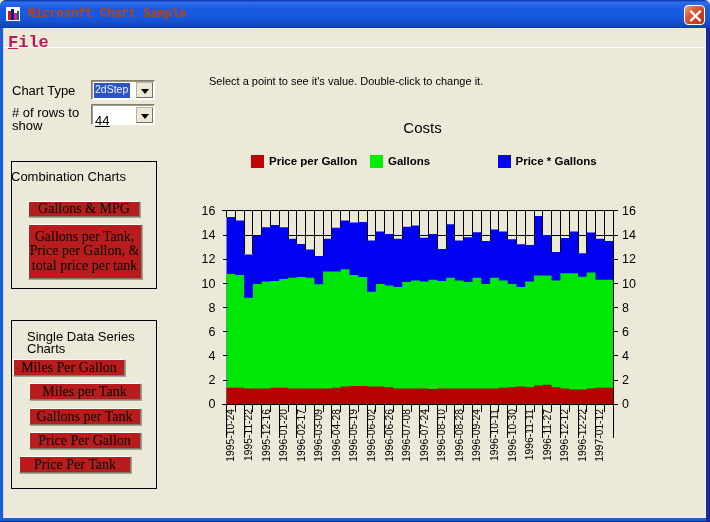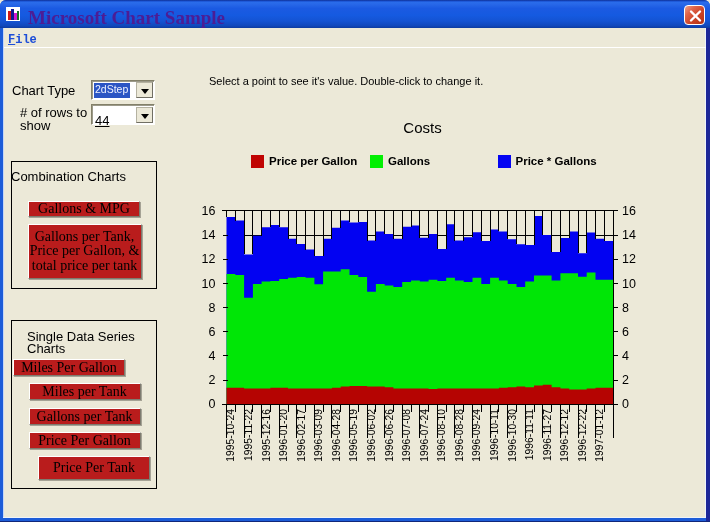--- a/index.html
+++ b/index.html
@@ -12,29 +12,29 @@
 .client { position:absolute; left:4px; top:28px; width:702px; height:490px; background:#ece9d8; }
 .edgeL { position:absolute; left:3px; top:28px; width:1px; height:490px; background:#f0f5ff; opacity:.8; }
 .edgeB { position:absolute; left:3px; top:517px; width:704px; height:1px; background:#f0f5ff; opacity:.8; }
 .darkbottom { position:absolute; left:0px; top:521px; width:710px; height:1px; background:#10277a; }
 .edgeR { position:absolute; left:706px; top:28px; width:4px; height:494px; background:#1c2798; }
 .edgeRw { position:absolute; left:705px; top:28px; width:1px; height:490px; background:#eef3fb; }
 
 .icon { position:absolute; left:6px; top:7px; width:14px; height:14px; background:#fff; }
 .icon div { position:absolute; bottom:1px; }
 
-.title { position:absolute; left:28px; top:7px; color:#4c1d95; font-family:Liberation Serif, serif;
-  font-weight:bold; font-size:19px; letter-spacing:0px; white-space:pre; }
+.title { position:absolute; left:28px; top:7px; color:#c2410c; font-family:Liberation Mono, monospace;
+  font-weight:bold; font-size:12px; letter-spacing:0px; white-space:pre; }
 
 .close { position:absolute; left:684px; top:5px; width:21px; height:20px; border:1px solid #fff; border-radius:4px;
   background:linear-gradient(135deg,#eda28b 0%,#e0654a 28%,#cc4427 60%,#b33113 100%); }
 .close svg { position:absolute; left:0; top:0; }
 
 .menubar { position:absolute; left:4px; top:28px; width:702px; height:20px; border-bottom:1px solid #fff; }
-.menufile { position:absolute; left:8px; top:33px; font-family:"Liberation Mono", monospace; font-size:12px; font-weight:bold; color:#1d4ed8; }
+.menufile { position:absolute; left:8px; top:33px; font-family:"Liberation Mono", monospace; font-size:17px; font-weight:bold; color:#be185d; }
 .menufile u { text-decoration:underline; }
 label, .lab { font-size:13px; color:#000; }
 
 .combo { position:absolute; left:91px; width:64px; height:20px; background:#fff;
   border-top:1px solid #838069; border-left:1px solid #838069; border-bottom:1px solid #fff; border-right:1px solid #fff;
   box-shadow:inset 1px 1px 0 #9c9a8a; }
 .cbtn { position:absolute; right:1px; top:1px; width:17px; height:16px; background:#ece9d8;
   border:1px solid #b5b2a1; border-bottom-color:#716f64; border-right-color:#716f64; }
 .cbtn:after { content:""; position:absolute; left:4px; top:6px; border:4.5px solid transparent; border-top:5px solid #000; }
 .groupbox { position:absolute; border:1px solid #000; }
@@ -66,38 +66,38 @@
     </svg>
   </div>
 <div class="menubar"></div>
 <div class="menufile"><u>F</u>ile</div>
 
 <div class="abs lab" style="left:12px;top:83px;">Chart Type</div>
 <div class="combo" style="top:80px;">
   <div style="position:absolute;left:2px;top:2px;width:36px;height:15px;background:#2b55c4;color:#eef2ff;font-size:10.5px;padding-left:1px;">2dStep</div>
   <div class="cbtn"></div>
 </div>
-<div class="abs lab" style="left:12px;top:107px;width:80px;line-height:12.5px;margin-left:8px;"># of rows to show</div>
+<div class="abs lab" style="left:12px;top:107px;width:80px;line-height:12.5px;"># of rows to show</div>
 <div class="combo" style="top:104px;height:21px;">
   <div style="position:absolute;left:3px;top:8px;color:#000;font-size:13px;text-decoration:underline;">44</div>
   <div class="cbtn" style="top:1.5px;"></div>
 </div>
 
 <div class="groupbox" style="left:11px;top:161px;width:146px;height:128px;"></div>
 <div class="abs lab" style="left:11px;top:169px;width:146px;text-align:left;">Combination Charts</div>
 <div class="btn" style="left:28px;top:201px;width:112px;height:16px;">Gallons &amp; MPG</div>
 <div class="btn" style="left:27.5px;top:224px;width:114px;height:55px;line-height:14.6px;">Gallons per Tank,<br>Price per Gallon, &amp;<br>total price per tank</div>
 
 <div class="groupbox" style="left:11px;top:320px;width:146px;height:169px;"></div>
 <div class="abs lab" style="left:27px;top:331px;width:120px;line-height:12.3px;">Single Data Series Charts</div>
 <div class="btn" style="left:13px;top:359px;width:112px;height:17px;">Miles Per Gallon</div>
 <div class="btn" style="left:28.5px;top:383px;width:112px;height:17px;">Miles per Tank</div>
 <div class="btn" style="left:28.5px;top:408px;width:112px;height:17px;">Gallons per Tank</div>
 <div class="btn" style="left:28.5px;top:432px;width:112px;height:17px;">Price Per Gallon</div>
-<div class="btn" style="left:38px;top:456px;width:112px;height:24px;">Price Per Tank</div>
+<div class="btn" style="left:19px;top:456px;width:112px;height:17px;">Price Per Tank</div>
 
 <div class="abs lab" style="left:209px;top:75px;font-size:11px;">Select a point to see it's value. Double-click to change it.</div>
 <div class="abs lab" style="left:370px;top:119px;width:105px;text-align:center;font-size:15px;">Costs</div>
 
 <div class="legend-sq" style="left:251px;background:#c00402;"></div>
 <div class="legend-tx" style="left:269px;">Price per Gallon</div>
 <div class="legend-sq" style="left:370px;background:#02ef02;"></div>
 <div class="legend-tx" style="left:388px;">Gallons</div>
 <div class="legend-sq" style="left:497.5px;background:#0404f2;"></div>
 <div class="legend-tx" style="left:515.5px;">Price * Gallons</div>

